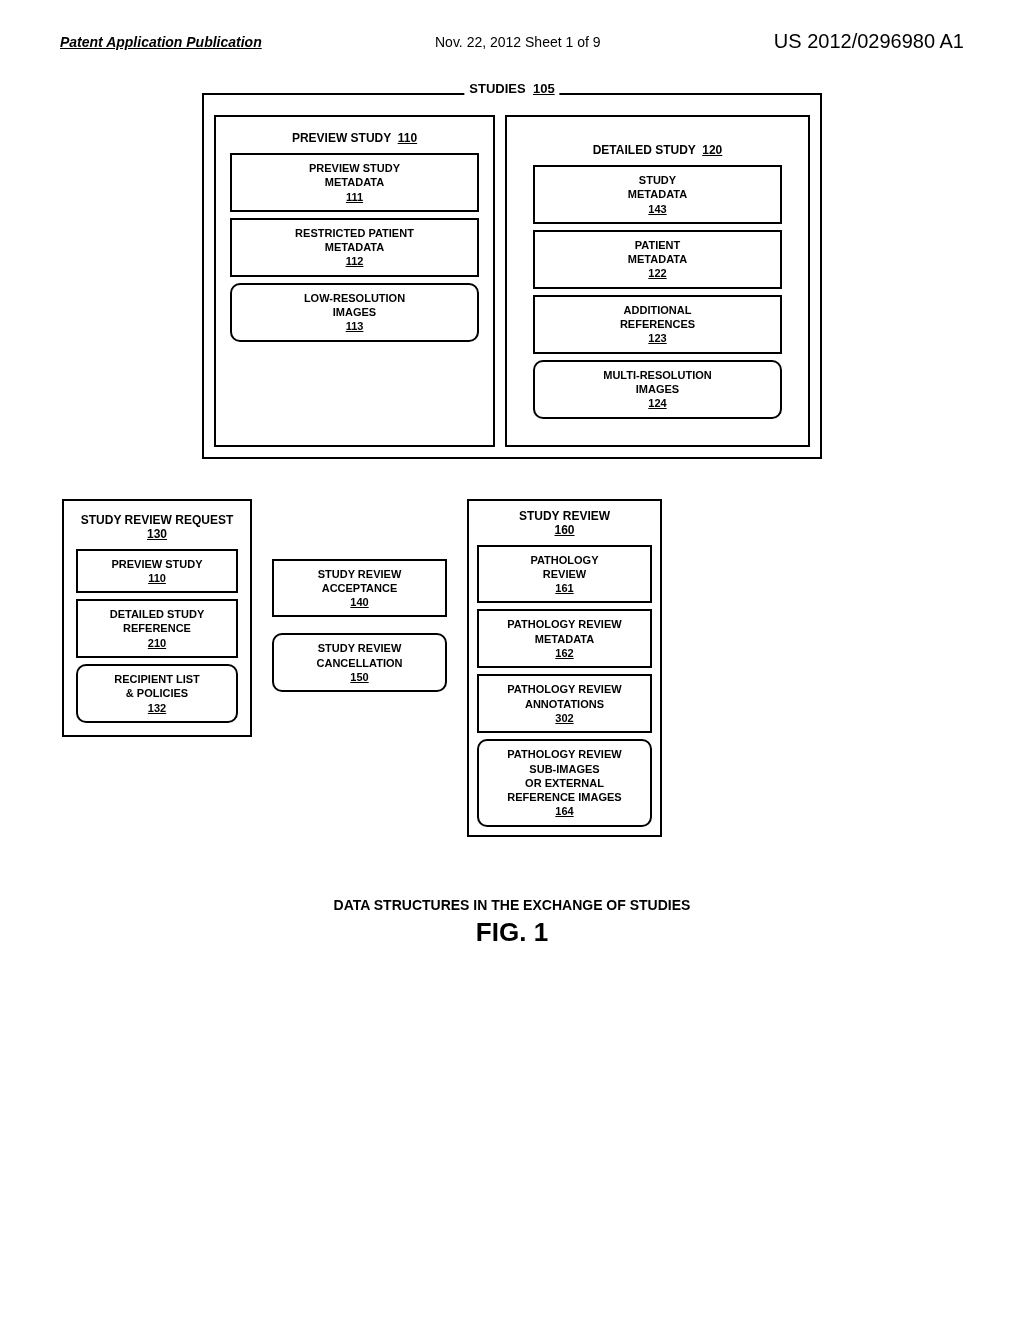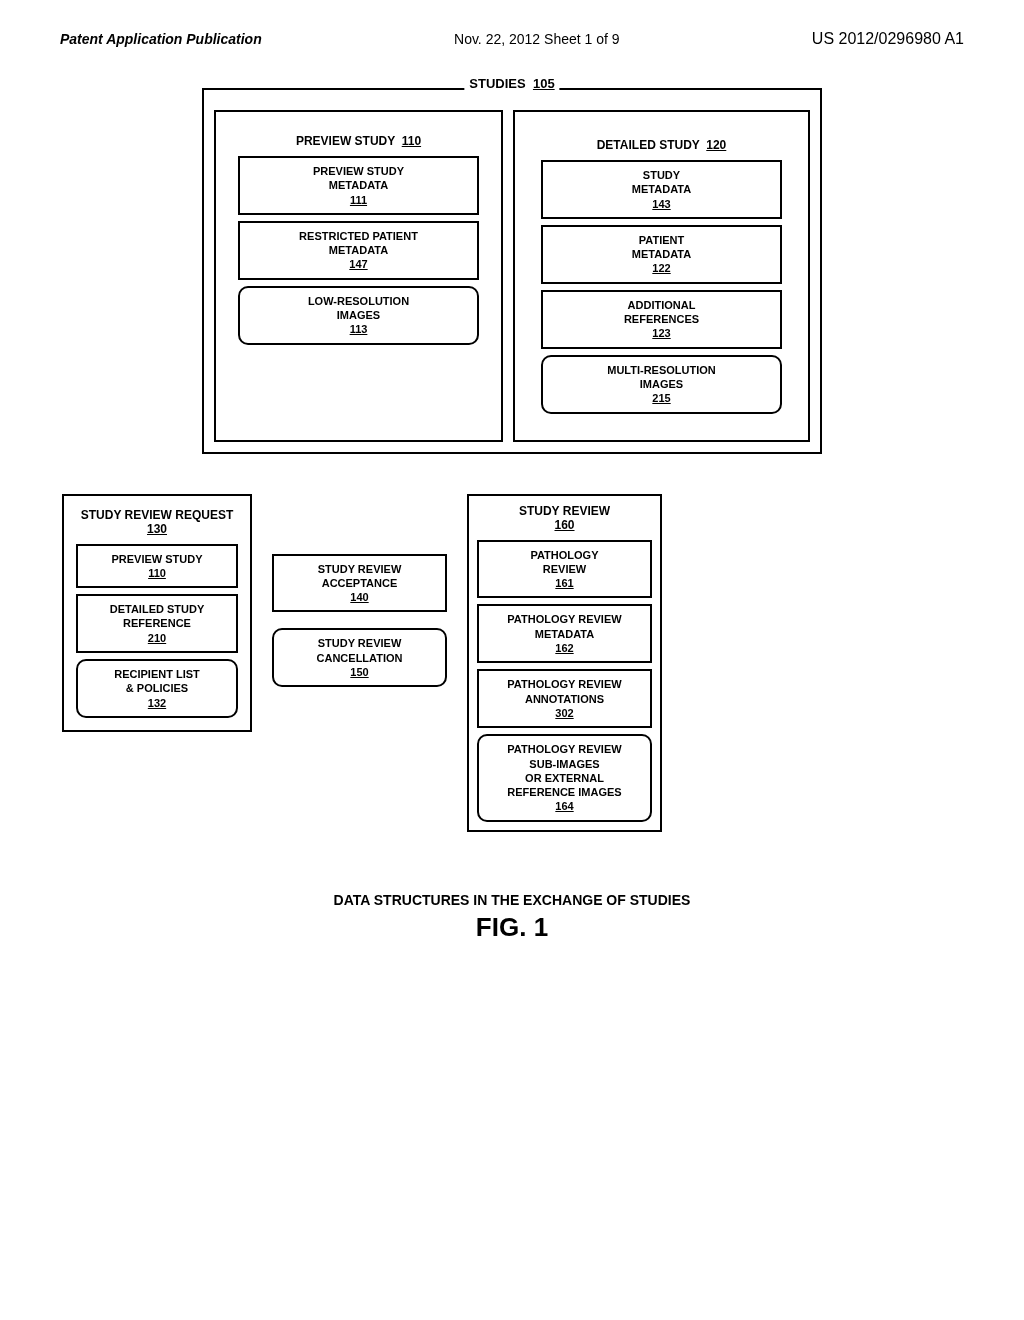--- a/index.html
+++ b/index.html
@@ -16,23 +16,23 @@
     }
 
     .header {
       display: flex;
       justify-content: space-between;
       align-items: center;
       margin-bottom: 40px;
       font-size: 14px;
     }
 
-    .header-left { font-style: italic; font-weight: bold; }
+    .header-left { font-style: italic; font-weight: bold; text-decoration: underline; }
     .header-center { font-size: 14px; }
-    .header-right { font-size: 16px; }
+    .header-right { font-size: 20px; }
 
     
     .diagram-area {
       display: flex;
       flex-direction: column;
       align-items: center;
       gap: 40px;
     }
 
     
@@ -56,21 +56,21 @@
     }
 
     .studies-inner {
       display: flex;
       gap: 10px;
       margin-top: 10px;
     }
 
     .preview-study-box {
       border: 2px solid #000;
-      padding: 22px;
+      padding: 14px;
       flex: 1;
       position: relative;
     }
 
     .preview-study-title {
       font-size: 12px;
       font-weight: bold;
       text-align: center;
       margin-bottom: 8px;
       white-space: nowrap;
@@ -187,42 +187,42 @@
       <div class="studies-inner">
 
         <div class="preview-study-box">
           <div class="preview-study-title">
             PREVIEW STUDY &nbsp;<span style="text-decoration:underline;">110</span>
           </div>
           <div class="inner-box">
             PREVIEW STUDY<br>METADATA<br><span class="ref">111</span>
           </div>
           <div class="inner-box">
-            RESTRICTED PATIENT<br>METADATA<br><span class="ref">147</span>
+            RESTRICTED PATIENT<br>METADATA<br><span class="ref">112</span>
           </div>
           <div class="inner-box">
             LOW-RESOLUTION<br>IMAGES<br><span class="ref">113</span>
           </div>
         </div>
 
         <div class="detailed-study-box">
           <div class="detailed-study-title">
             DETAILED STUDY &nbsp;<span style="text-decoration:underline;">120</span>
           </div>
           <div class="inner-box">
             STUDY<br>METADATA<br><span class="ref">143</span>
           </div>
           <div class="inner-box">
             PATIENT<br>METADATA<br><span class="ref">122</span>
           </div>
           <div class="inner-box">
             ADDITIONAL<br>REFERENCES<br><span class="ref">123</span>
           </div>
           <div class="inner-box">
-            MULTI-RESOLUTION<br>IMAGES<br><span class="ref">215</span>
+            MULTI-RESOLUTION<br>IMAGES<br><span class="ref">124</span>
           </div>
         </div>
 
       </div>
     </div>
 
     <div class="bottom-diagram">
 
       <div class="srr-box">
         <div class="section-title-box">

